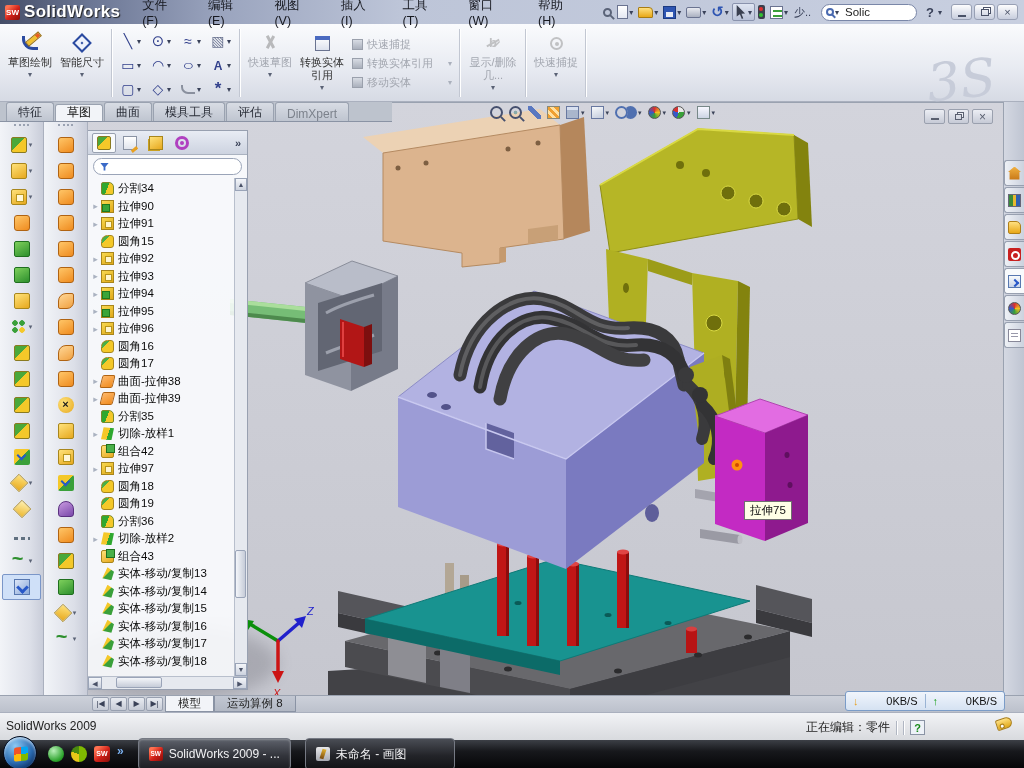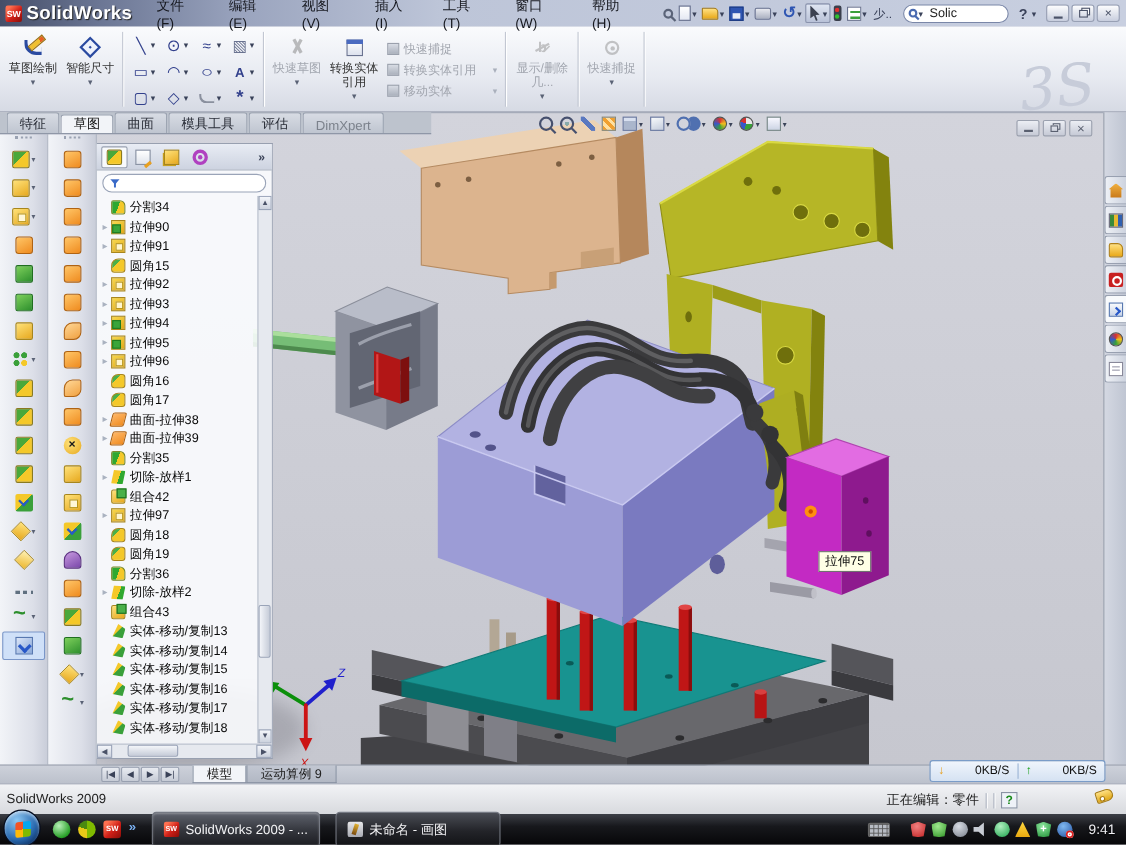--- a/index.html
+++ b/index.html
@@ -229,21 +229,21 @@
   .icn-tppal::after{content:"";position:absolute;left:3px;top:4px;width:4px;height:4px;border:solid #2858c8;border-width:0 2px 2px 0;transform:rotate(-45deg);}
   .icn-tpball{border-radius:50%;background:conic-gradient(#d83030,#f0c020,#38a038,#3858c8,#d83030);border:1px solid #555;}
   .icn-tpdoc{background:#fff;border:1px solid #889;position:relative;}
   .icn-tpdoc::after{content:"";position:absolute;left:2px;top:3px;width:7px;height:1.5px;background:#99a;box-shadow:0 3px 0 #99a;}
 
   
   .bottomrow{position:absolute;left:0;top:695px;width:1024px;height:17px;background:linear-gradient(#cdd1da,#bcc1cc);border-top:1px solid #9aa2b0;display:flex;align-items:center;z-index:6;}
   .vcr{display:flex;gap:1px;margin-left:92px;}
   .vcr-btn{width:17px;height:14px;background:linear-gradient(#e8ebf1,#c6cbd6);border:1px solid #98a0b0;border-radius:2px;
     font-size:8px;color:#3a4258;display:flex;align-items:center;justify-content:center;line-height:1;}
-  .mtabs{display:flex;margin-left:12px;height:100%;}
+  .mtabs{display:flex;margin-left:2px;height:100%;}
   .mtab{padding:0 12px;font-size:11.5px;color:#222;background:linear-gradient(#c2c7d2,#b2b8c4);border:1px solid #8a93a4;border-top:none;display:flex;align-items:center;}
   .mtab.active{background:#f2f4f8;}
 
   
   .statusbar{position:absolute;left:0;top:712px;width:1024px;height:28px;background:linear-gradient(#f2f3f6,#d8dade);border-top:1px solid #aab0be;z-index:6;}
   .sb-left{position:absolute;left:6px;top:6px;font-size:12px;color:#222;}
   .sb-right{position:absolute;left:806px;top:6px;display:flex;align-items:center;gap:6px;font-size:12px;color:#222;}
   .sb-sep{width:1px;height:14px;background:#b0b6c2;box-shadow:1px 0 0 #fff;}
   .sb-q{width:15px;height:15px;border:1px solid #8a93a4;background:#eef2f8;color:#1a8a1a;font-weight:bold;font-size:11px;text-align:center;line-height:14px;}
   .sb-tag{position:absolute;left:996px;top:5px;width:16px;height:11px;background:linear-gradient(#ffe080,#e0a818);border:1px solid #a87c14;border-radius:2px 6px 6px 2px;transform:rotate(-18deg);}
@@ -1222,21 +1222,21 @@
       <span class="vcr-btn">▶</span>
       <span class="vcr-btn">▶|</span>
     </div>
     <div class="mtabs">
 
         <div class="mtab active">
           <span>模型</span>
         </div>
 
         <div class="mtab">
-          <span>运动算例 9</span>
+          <span>运动算例 8</span>
         </div>
       </div>
   </div>
 
   <div class="net-widget">
     <span class="net-cell">
       <span class="arr-down">↓</span>
       <span>0KB/S</span>
     </span>
     <span class="net-div"></span>
@@ -1268,27 +1268,15 @@
       <span class="ql-chev">»</span>
     </div>
     <div class="taskwin active">
       <span class="tw-ic tw-sw"></span>
       <span>SolidWorks 2009 - ...</span>
     </div>
     <div class="taskwin">
       <span class="tw-ic tw-paint"></span>
       <span>未命名 - 画图</span>
     </div>
-    <div class="tray">
-      <span class="tr-keyboard"></span>
-      <span class="tr shield tr-security-red"></span>
-      <span class="tr shield tr-security-green"></span>
-      <span class="tr tr-update"></span>
-      <span class="tr tr-volume"></span>
-      <span class="tr tr-sync"></span>
-      <span class="tr tr-warning"></span>
-      <span class="tr shield tr-shield-plus"></span>
-      <span class="tr tr-network-blocked"></span>
-      <span class="clock">9:41</span>
-    </div>
   </div>
 
 </div>
 
 </body></html>

